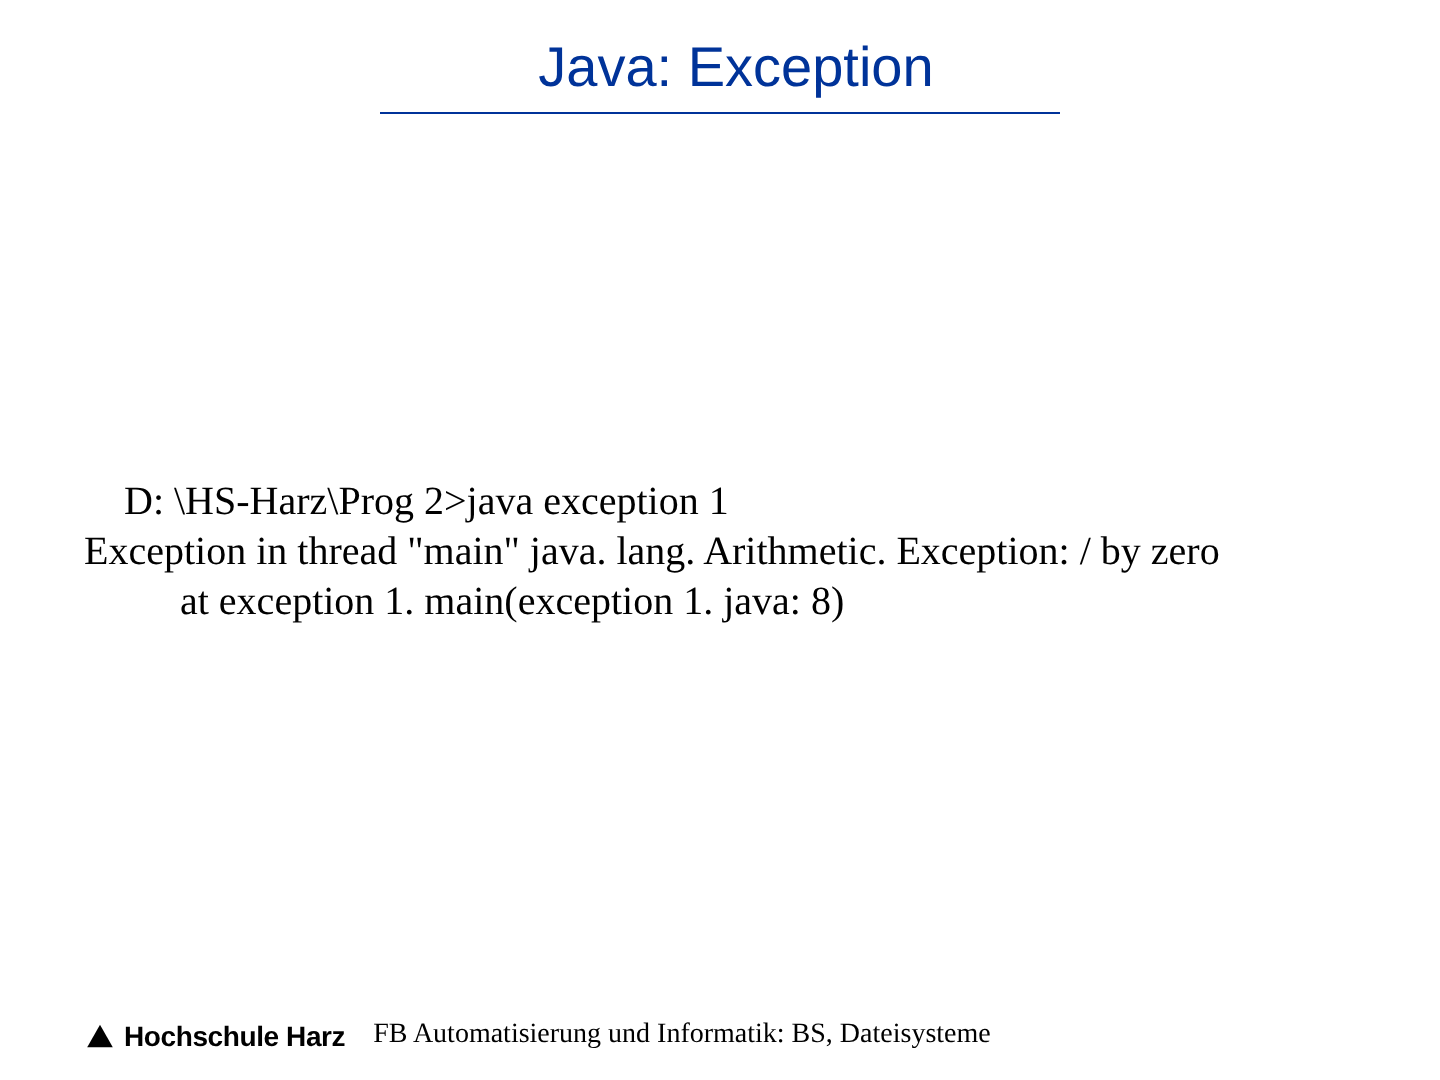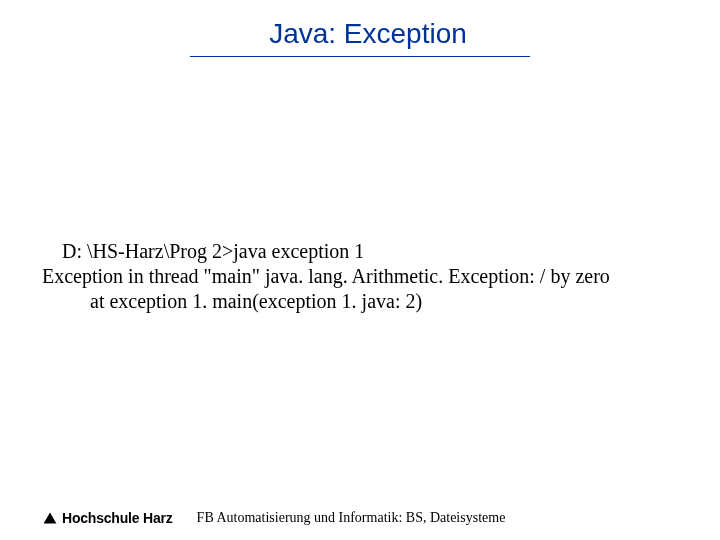--- a/index.html
+++ b/index.html
@@ -50,21 +50,21 @@
     display: block;
     padding-left: 48px;
   }
   .footer {
     position: absolute;
     bottom: 14px;
     left: 42px;
     right: 30px;
     display: flex;
     align-items: center;
-    gap: 24px;
+    gap: 14px;
   }
   .logo {
     display: flex;
     align-items: center;
     gap: 4px;
   }
   .logo svg {
     width: 16px;
     height: 16px;
     display: block;
@@ -87,21 +87,21 @@
 <body>
 
 <div class="slide">
 
   <div class="title">Java: Exception</div>
   <div class="title-rule"></div>
 
   <div class="console">
     <span>D: \HS-Harz\Prog 2&gt;java exception 1</span>
 <span>Exception in thread "main" java. lang. Arithmetic. Exception: / by zero</span>
-<span class="indent">at exception 1. main(exception 1. java: 2)</span>
+<span class="indent">at exception 1. main(exception 1. java: 8)</span>
 <br>
   </div>
 
   <div class="footer">
     <div class="logo">
       <span>
         <svg viewBox="0 0 20 20">
             <polygon points="10,3 18,17 2,17" fill="#000000"></polygon>
           </svg>
       </span>

